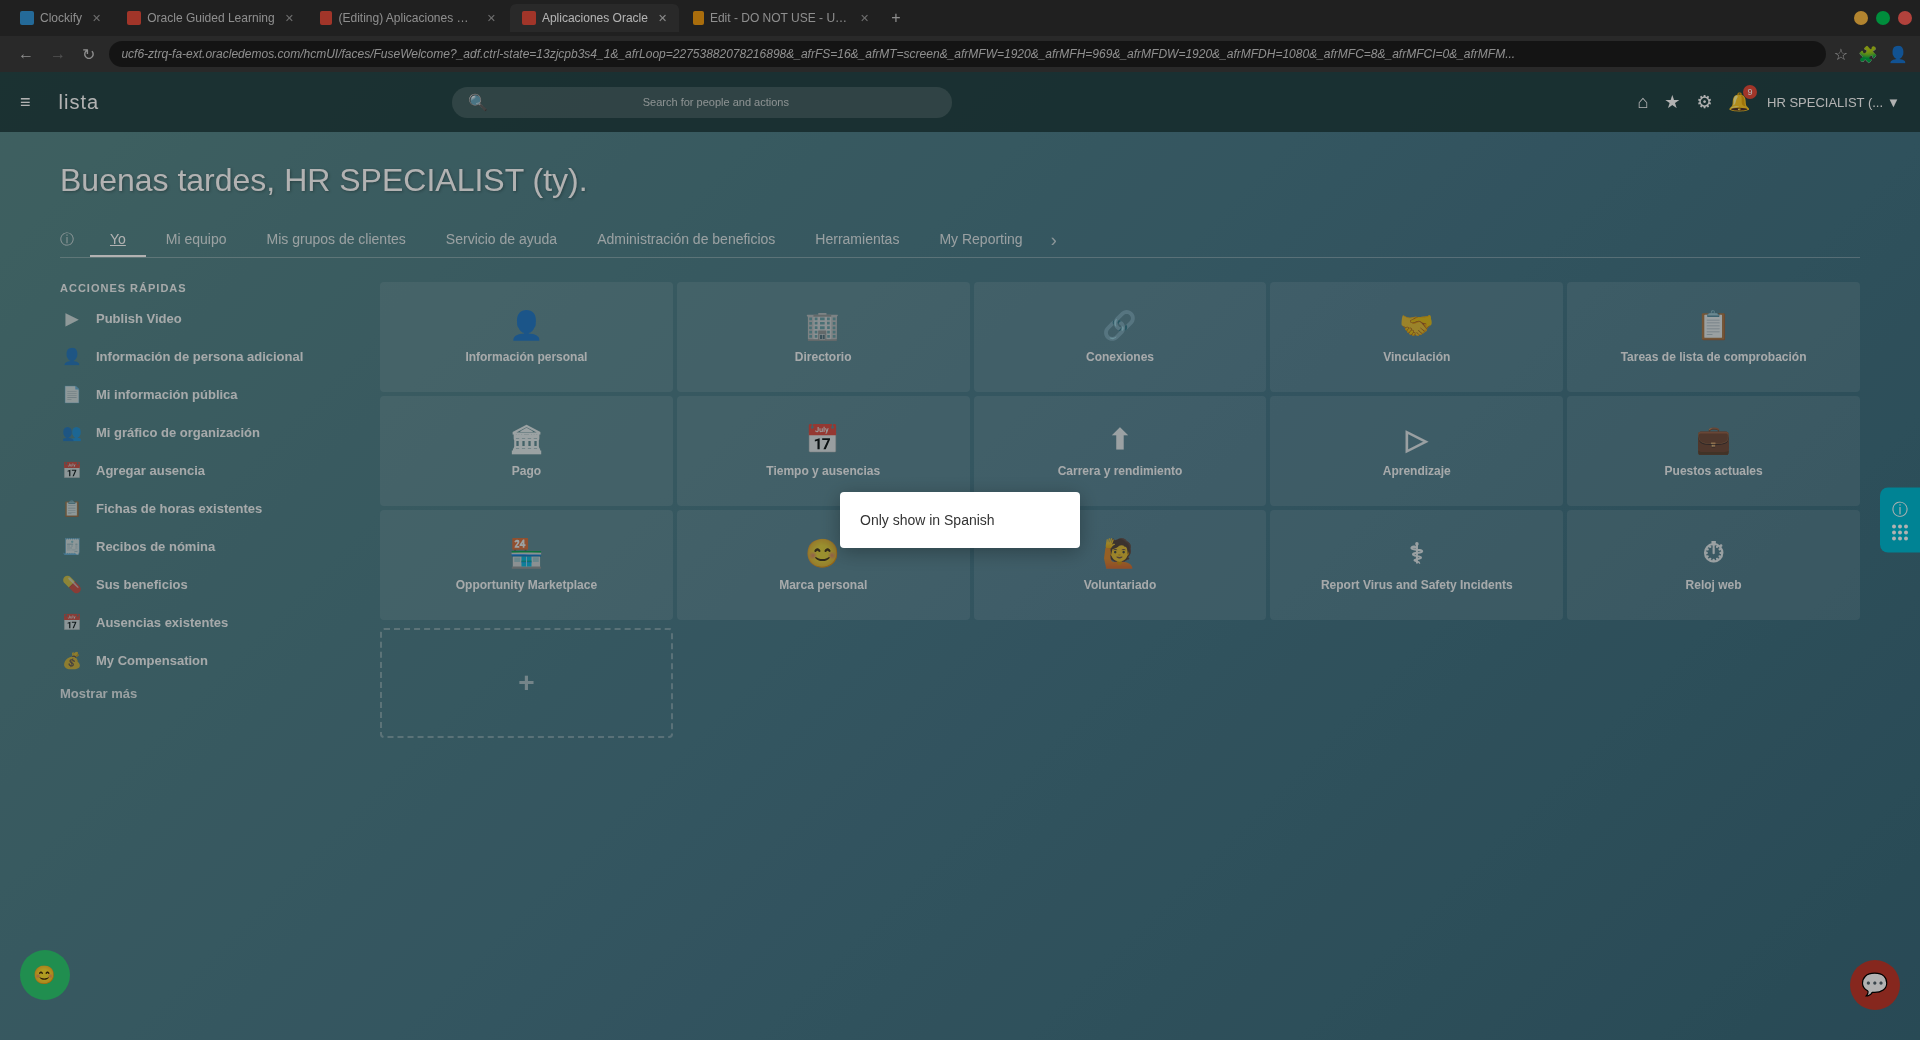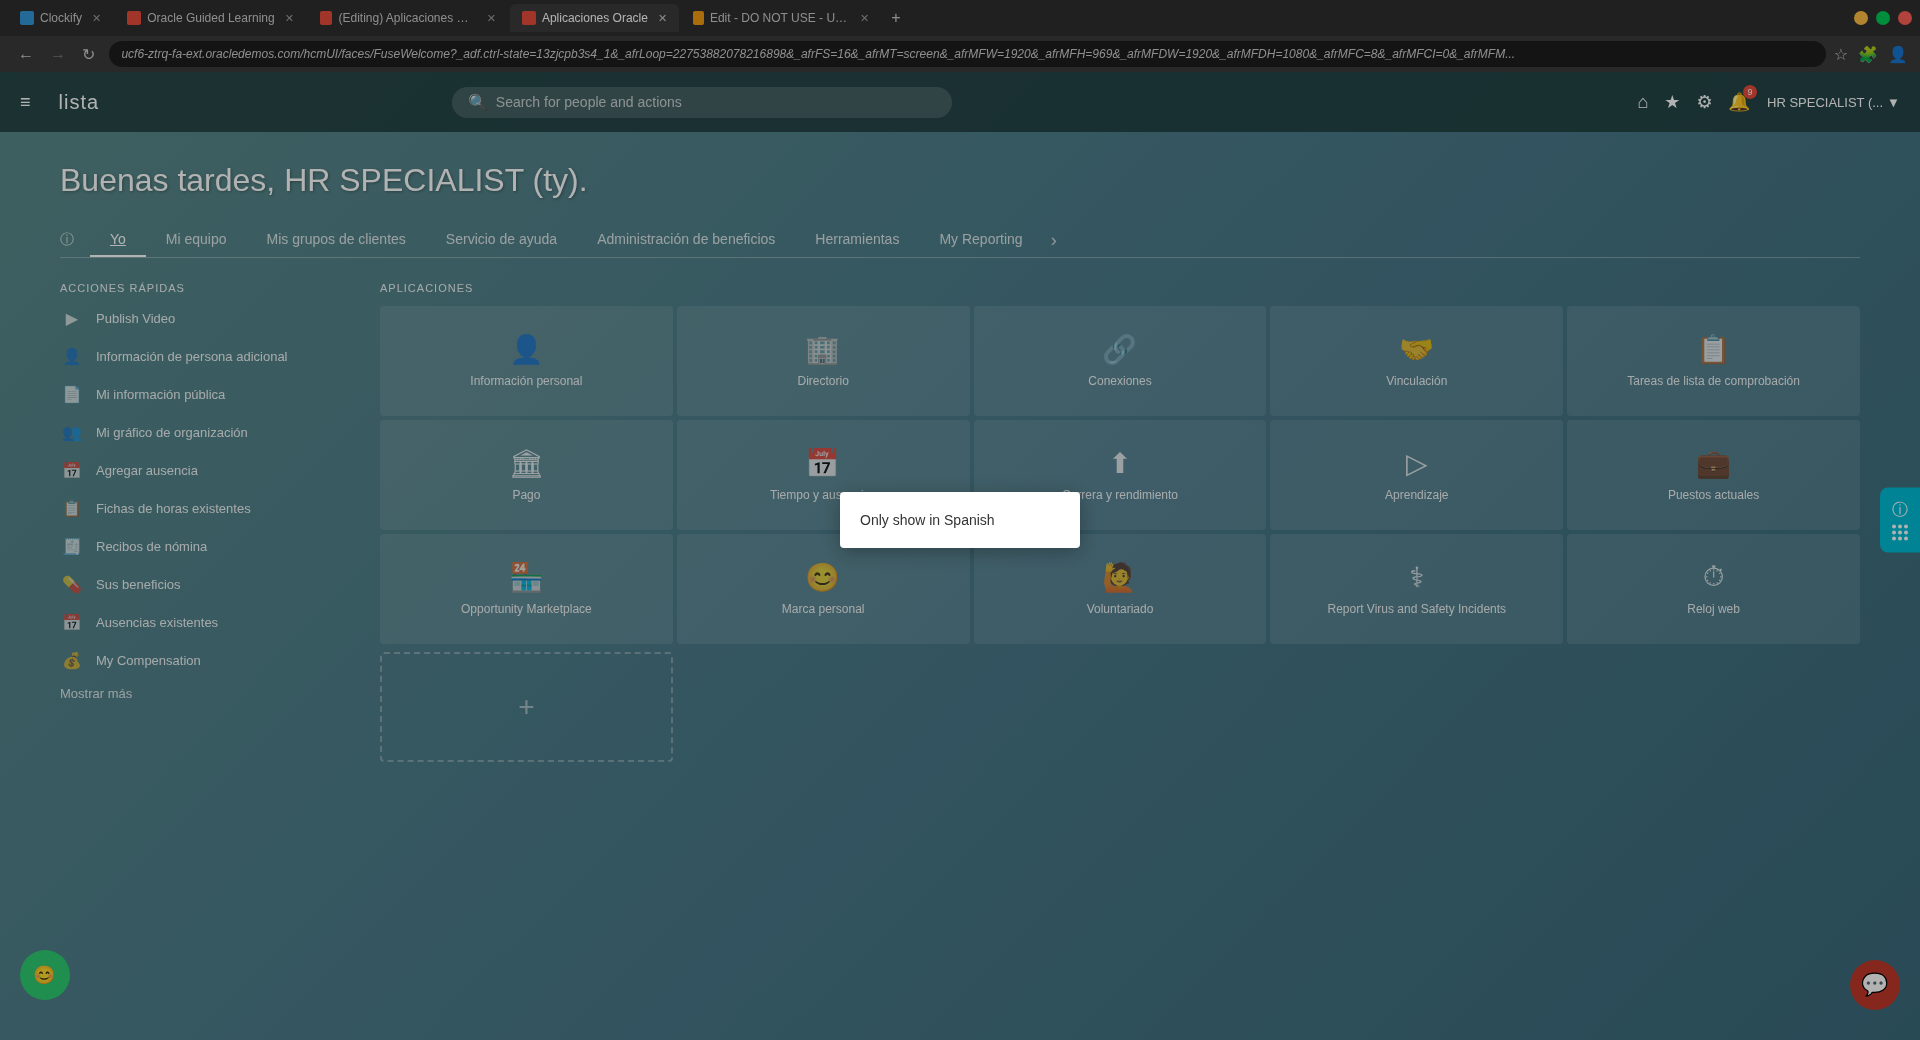--- a/index.html
+++ b/index.html
@@ -28,40 +28,40 @@
     .toolbar-icons { display: flex; align-items: center; gap: 10px; color: #ccc; font-size: 16px; }
 
     
     .app-container { height: calc(1040px - 72px); display: flex; flex-direction: column; background: linear-gradient(135deg, #5a8a8a 0%, #4a7a8a 50%, #3a6a7a 100%); }
 
     
     .top-navbar { height: 60px; background: rgba(30,60,60,0.85); display: flex; align-items: center; padding: 0 20px; gap: 20px; }
     .hamburger { color: #fff; font-size: 18px; cursor: pointer; margin-right: 8px; }
     .app-logo { color: #fff; font-size: 20px; font-weight: 300; letter-spacing: 1px; }
     .search-bar { flex: 1; max-width: 500px; margin: 0 auto; display: flex; align-items: center; background: rgba(255,255,255,0.15); border-radius: 20px; padding: 6px 16px; gap: 8px; }
-    .search-bar input { background: transparent; border: none; outline: none; color: #fff; font-size: 14px; flex: 1; }
+    .search-bar input { background: transparent; border: none; outline: none; color: #fff; font-size: 11px; flex: 1; text-align: center; }
     .search-bar input::placeholder { color: rgba(255,255,255,0.7); }
     .nav-icons { margin-left: auto; display: flex; align-items: center; gap: 16px; color: #fff; }
     .nav-icon { cursor: pointer; font-size: 18px; position: relative; }
     .badge { position: absolute; top: -6px; right: -6px; background: #e74c3c; color: #fff; font-size: 9px; border-radius: 50%; width: 14px; height: 14px; display: flex; align-items: center; justify-content: center; }
     .user-menu { color: #fff; font-size: 13px; cursor: pointer; display: flex; align-items: center; gap: 4px; }
 
     
     .content-area { flex: 1; padding: 30px 60px; overflow-y: auto; }
     .greeting { color: #fff; font-size: 32px; font-weight: 300; margin-bottom: 24px; text-shadow: 1px 1px 3px rgba(0,0,0,0.3); }
 
     
     .main-tabs { display: flex; align-items: center; border-bottom: 1px solid rgba(255,255,255,0.3); margin-bottom: 24px; gap: 0; }
     .tab-info { color: rgba(255,255,255,0.7); font-size: 14px; margin-right: 16px; }
     .main-tab { color: rgba(255,255,255,0.8); font-size: 14px; padding: 8px 20px; cursor: pointer; border-bottom: 2px solid transparent; white-space: nowrap; }
     .main-tab.active { color: #fff; border-bottom: 2px solid #fff; text-decoration: underline; }
     .tab-next { color: rgba(255,255,255,0.7); font-size: 18px; cursor: pointer; margin-left: 8px; }
 
     
-    .two-col { display: flex; gap: 40px; }
+    .two-col { display: flex; gap: 40px; font-weight: bold; }
     .left-col { width: 280px; flex-shrink: 0; }
     .right-col { flex: 1; }
 
     
     .section-title { color: rgba(255,255,255,0.9); font-size: 11px; letter-spacing: 1px; text-transform: uppercase; margin-bottom: 12px; }
     .quick-action { display: flex; align-items: center; gap: 12px; color: rgba(255,255,255,0.9); font-size: 13px; margin-bottom: 14px; cursor: pointer; }
     .qa-icon { width: 24px; height: 24px; display: flex; align-items: center; justify-content: center; font-size: 16px; color: rgba(255,255,255,0.7); }
     .show-more { color: rgba(255,255,255,0.8); font-size: 13px; cursor: pointer; margin-top: 8px; }
 
     
@@ -229,21 +229,20 @@
           <span>Ausencias existentes</span>
         </div>
         <div class="quick-action">
           <span class="qa-icon">💰</span>
           <span>My Compensation</span>
         </div>
         <div class="show-more">Mostrar más</div>
       </div>
 
       <div class="right-col">
-        <div class="apps-section-title">APLICACIONES</div>
         <div class="apps-grid">
 
           <div class="app-card">
             <span class="app-card-icon">👤</span>
             <span class="app-card-label">Información personal</span>
           </div>
           <div class="app-card">
             <span class="app-card-icon">🏢</span>
             <span class="app-card-label">Directorio</span>
           </div>

